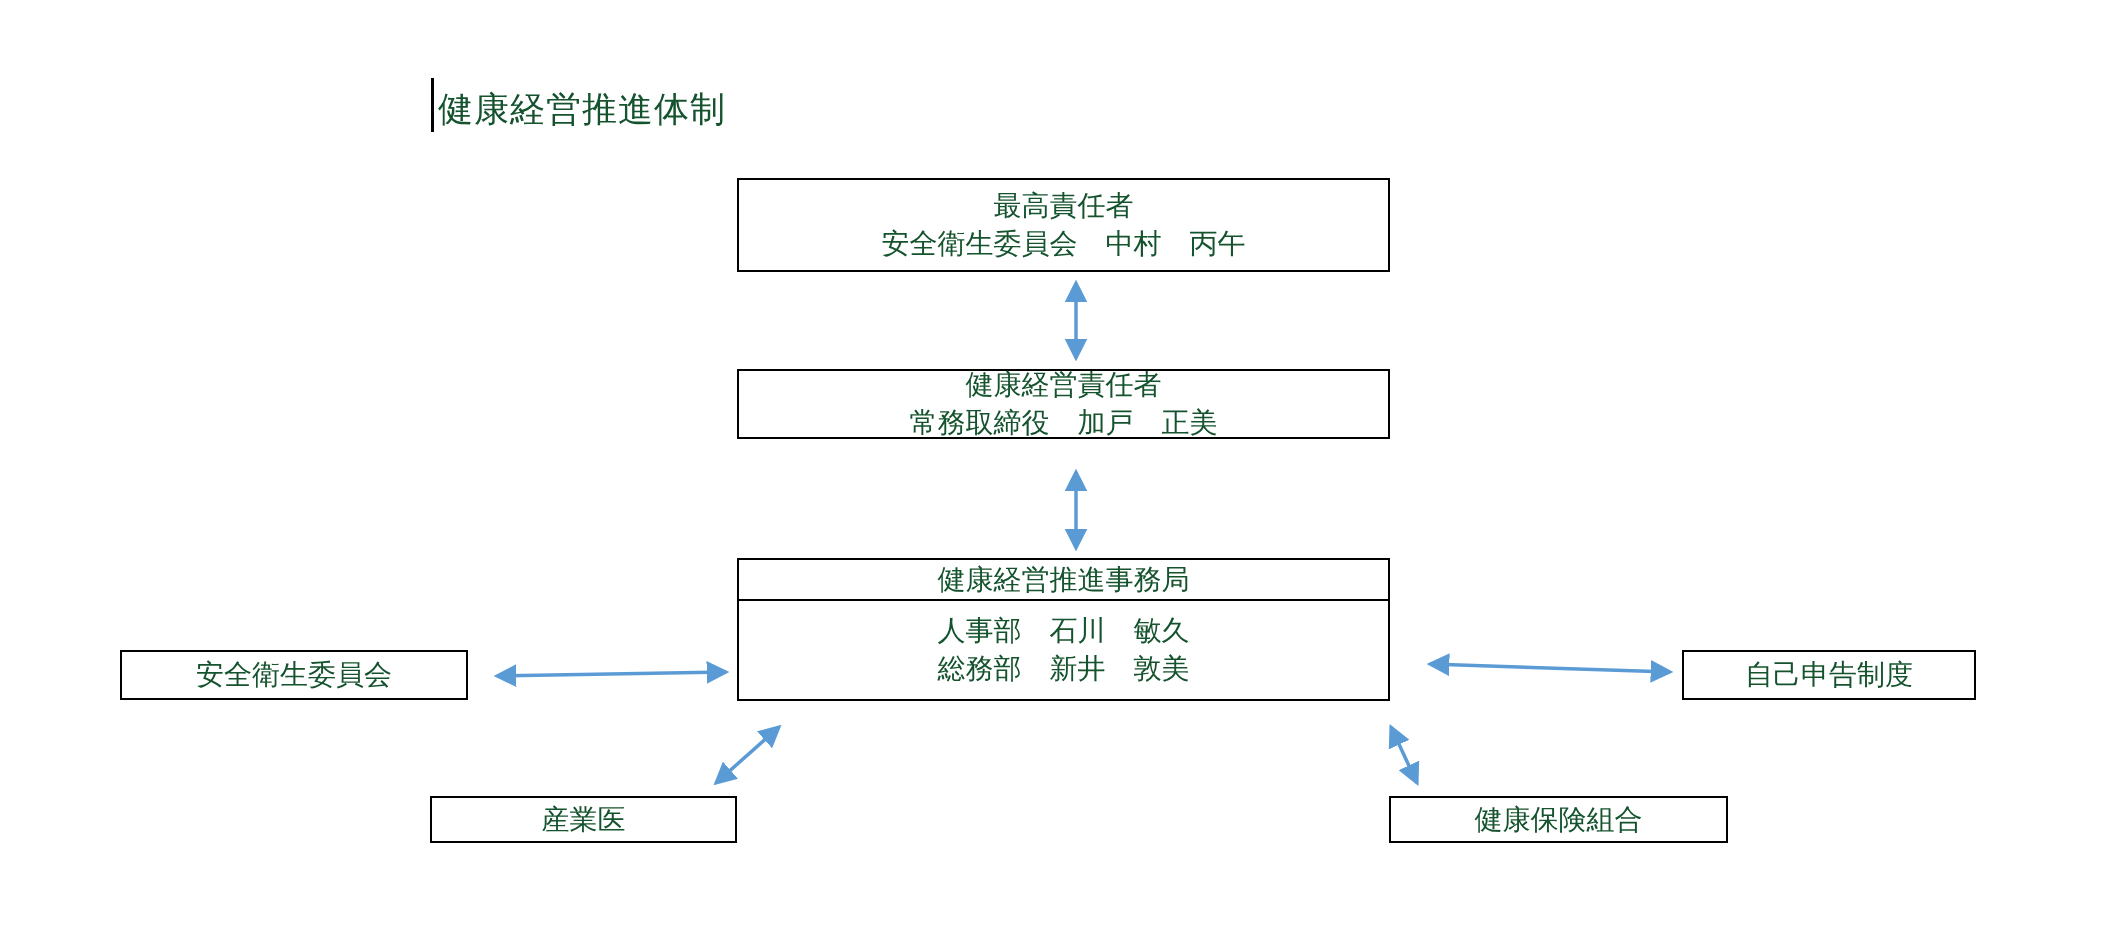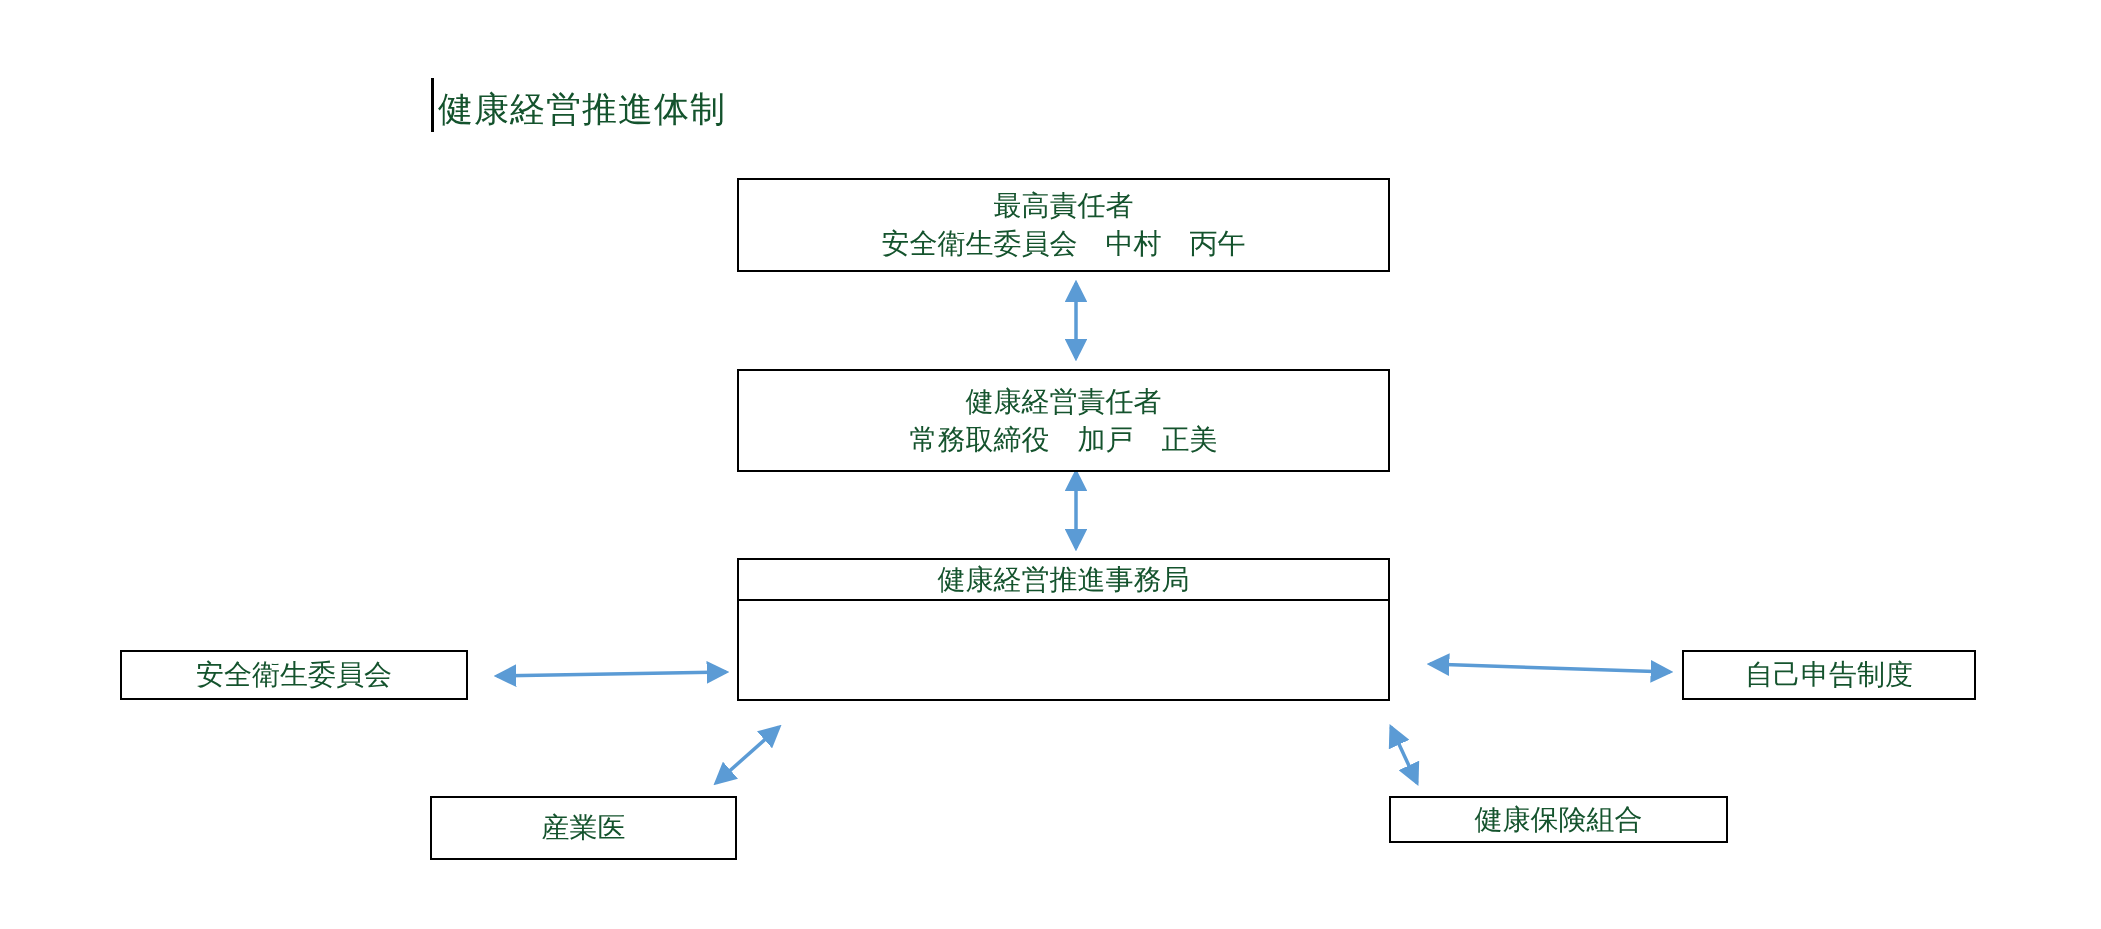--- a/index.html
+++ b/index.html
@@ -36,42 +36,42 @@
     flex-direction:column;
     align-items:center;
     justify-content:center;
     text-align:center;
     font-size:28px;
     line-height:1.34;
     box-sizing:border-box;
     white-space:nowrap;
   }
   .box-top    {left:737px; top:178px; width:653px; height:94px;}
-  .box-mid    {left:737px; top:369px; width:653px; height:103px;}
+  .box-mid    {left:737px; top:369px; width:653px; height:70px;}
   .box-office {left:737px; top:558px; width:653px; height:143px; padding:0; justify-content:flex-start;}
   .office-header{
     width:100%;
     height:41px;
     display:flex;
     align-items:center;
     justify-content:center;
     border-bottom:2px solid #000000;
     box-sizing:border-box;
   }
   .office-members{
     width:100%;
     flex:1;
     display:flex;
     flex-direction:column;
     align-items:center;
     justify-content:center;
   }
   .box-left   {left:120px;  top:650px; width:348px; height:50px;}
   .box-right  {left:1682px; top:650px; width:294px; height:50px;justify-content:center;}
-  .box-bleft  {left:430px;  top:796px; width:307px; height:64px;justify-content:center;}
+  .box-bleft  {left:430px;  top:796px; width:307px; height:47px;justify-content:center;}
   .box-bright {left:1389px; top:796px; width:339px; height:47px;}
   #arrow-layer{
     position:absolute;
     left:0; top:0;
     width:2101px;
     height:929px;
     pointer-events:none;
   }
   .txt{display:block;}
 </style>
@@ -111,20 +111,24 @@
 
   <div class="box box-mid">
     <span class="txt">健康経営責任者</span>
     <span class="txt">常務取締役　加戸　正美</span>
   </div>
 
   <div class="box box-office">
     <div class="office-header">
       <span class="txt">健康経営推進事務局</span>
     </div>
+    <div class="office-members">
+      <span class="txt">人事部　石川　敏久</span>
+      <span class="txt">総務部　新井　敦美</span>
+    </div>
   </div>
 
   <div class="box box-left">
     <span class="txt">安全衛生委員会</span>
   </div>
 
   <div class="box box-right">
     <span class="txt">自己申告制度</span>
   </div>
 

